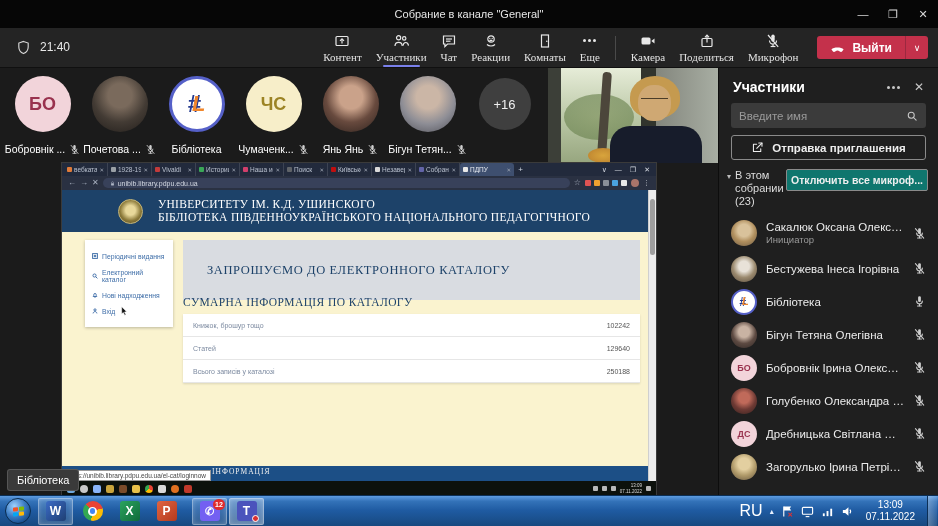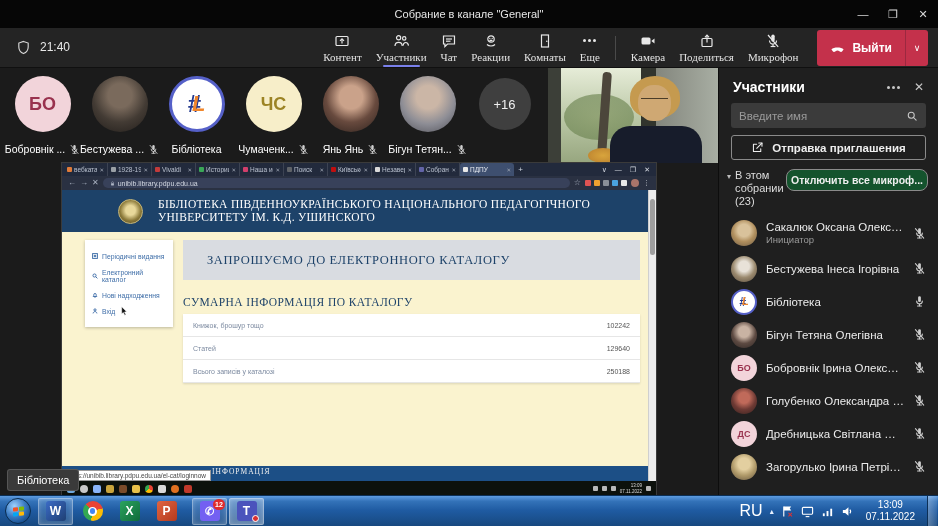--- a/index.html
+++ b/index.html
@@ -20,21 +20,21 @@
   .timer{font-size:12px;color:#e8e8e8;}
   .tb-group{display:flex;margin-left:auto;align-items:center;}
   .tb-item{display:flex;flex-direction:column;align-items:center;justify-content:center;height:40px;padding:0 7px;gap:2px;position:relative;cursor:pointer;}
   .tb-item svg{width:16px;height:16px;stroke:#e8e8e8;fill:none;stroke-width:1.2;}
   .tb-item .fillico{fill:#e8e8e8;stroke:none;}
   .tb-label{font-size:11px;color:#e3e3e3;white-space:nowrap;font-family:Liberation Serif, serif;}
   .tb-item.active::after{content:"";position:absolute;bottom:1px;left:14px;right:14px;height:2px;background:#7a80eb;border-radius:2px;}
   .tb-divider{width:1px;height:24px;background:#4a4a4a;margin:0 8px;}
   .dots3{display:flex;gap:2px;height:16px;align-items:center;}
   .dots3 i{width:3px;height:3px;border-radius:50%;background:#e8e8e8;}
-  .leave{display:flex;margin:0 10px 0 12px;height:36px;border-radius:3px;overflow:hidden;cursor:pointer;}
+  .leave{display:flex;margin:0 10px 0 12px;height:23px;border-radius:3px;overflow:hidden;cursor:pointer;}
   .leave-main{background:#c4314b;color:#fff;display:flex;align-items:center;gap:7px;padding:0 13px;font-size:12px;font-weight:bold;}
   .leave-main svg{width:15px;height:15px;fill:#fff;}
   .leave-caret{background:#c4314b;border-left:1px solid #9c2840;width:23px;display:flex;align-items:center;justify-content:center;color:#fff;font-size:9px;}
 
   
   .stage{position:absolute;top:68px;left:0;width:718px;bottom:31px;background:#1b1b1b;}
 
   .filmstrip{position:absolute;top:8px;left:4px;display:flex;align-items:flex-start;}
   .tile{width:77px;display:flex;flex-direction:column;align-items:center;}
   .avatar{width:56px;height:56px;border-radius:50%;display:flex;align-items:center;justify-content:center;font-weight:bold;font-size:18px;flex:none;}
@@ -98,21 +98,21 @@
   .site-header{position:absolute;top:0;left:0;right:8px;height:42px;background:#1d4269;display:flex;align-items:center;}
   .site-logo{width:25px;height:25px;border-radius:50%;flex:none;margin-left:56px;border:1px solid #c8b87a;
     background:radial-gradient(circle at 50% 45%,#e8d89a 0 28%,#8c7a3a 60%,#4a3d1e);}
   .site-title{margin-left:15px;color:#fff;font-family:"Liberation Serif",serif;font-size:11.5px;line-height:13.5px;letter-spacing:.3px;}
   .site-body{position:absolute;top:42px;left:0;right:8px;bottom:29px;}
   .site-menu{position:absolute;left:23px;top:8px;width:88px;background:#fff;box-shadow:0 1px 3px rgba(0,0,0,.25);padding:8px 7px;}
   .menu-item{display:flex;align-items:center;gap:4px;color:#3f6ea8;font-size:6.8px;padding:4.5px 0;cursor:pointer;}
   .mi-ico{width:6px;height:6px;flex:none;}
   .mi-ico *{stroke:#3f6ea8;fill:none;stroke-width:1.6;}
   .cursor-arrow{position:absolute;left:36px;top:66px;width:7px;height:10px;}
-  .banner{position:absolute;left:121px;top:8px;right:8px;height:40px;background:#d9dce1;display:flex;align-items:center;}
+  .banner{position:absolute;left:121px;top:8px;right:8px;height:60px;background:#d9dce1;display:flex;align-items:center;}
   .banner-text{margin-left:24px;color:#1d4269;font-family:"Liberation Serif",serif;font-size:12.5px;letter-spacing:.6px;}
   .section-title{position:absolute;left:121px;top:64px;color:#1d4269;font-family:"Liberation Serif",serif;font-size:11.5px;letter-spacing:.4px;}
   .stats{position:absolute;left:121px;right:8px;top:82px;background:#fff;box-shadow:0 1px 2px rgba(0,0,0,.12);}
   .stat-row{display:flex;justify-content:space-between;align-items:center;height:23px;border-bottom:1px solid #e6e6e6;padding:0 10px;font-size:7px;}
   .stat-label{color:#7c8aa0;}
   .stat-value{color:#555;}
   .site-footer{position:absolute;left:0;right:8px;bottom:0;height:15px;background:#1c4f86;}
   .footer-text{position:absolute;left:150px;bottom:5px;color:#f0f0f0;font-family:"Liberation Serif",serif;font-size:7.5px;letter-spacing:1px;}
   .page-scrollbar{position:absolute;right:0;top:0;width:8px;bottom:0;background:#ececec;border-left:1px solid #cfcfcf;}
   .page-thumb{position:absolute;top:9px;left:1px;width:5px;height:56px;background:#9e9e9e;border-radius:3px;}
@@ -139,21 +139,21 @@
   .search-box input::placeholder{color:#9a9a9a;}
   .search-ico{width:12px;height:12px;flex:none;}
   .search-ico circle{fill:none;stroke:#c8c8c8;stroke-width:1.4;}
   .search-ico line{stroke:#c8c8c8;stroke-width:1.4;stroke-linecap:round;}
   .invite-btn{margin:7px 12px 2px;height:25px;border:1px solid #8a8a8a;border-radius:3px;display:flex;align-items:center;justify-content:center;gap:8px;color:#eee;font-size:11.5px;font-weight:bold;cursor:pointer;background:transparent;}
   .invite-ico{width:13px;height:13px;}
   .invite-ico *{stroke:#eee;fill:none;stroke-width:1.3;stroke-linecap:round;stroke-linejoin:round;}
   .section-row{display:flex;align-items:flex-start;padding:7px 10px 3px 8px;color:#ddd;}
   .chev{font-size:8px;color:#bbb;margin:3px 4px 0 0;}
   .section-label{font-size:11px;line-height:13px;}
-  .mute-all{margin-left:auto;border:1px solid #8a8a8a;border-radius:8px;padding:4px 4px;font-size:10.5px;color:#eee;font-weight:bold;background:#14532d;white-space:nowrap;cursor:pointer;}
+  .mute-all{margin-left:auto;border:1px solid #8a8a8a;border-radius:2px;padding:4px 4px;font-size:10.5px;color:#eee;font-weight:bold;background:#0f766e;white-space:nowrap;cursor:pointer;}
   .p-list{flex:1;overflow:hidden;padding-top:3px;}
   .p-row{display:flex;align-items:center;height:33px;padding:0 12px;gap:9px;cursor:pointer;}
   .p-row.tall{height:38px;}
   .p-av{width:26px;height:26px;border-radius:50%;flex:none;display:flex;align-items:center;justify-content:center;font-size:9px;font-weight:bold;}
   .pa-pink{background:#f2d4da;color:#99324e;}
   .pa-logo{background:#fff;border:2px solid #5560c8;}
   .pa-logo .logo-hash{font-size:12px;}
   .pa-logo .logo-l{font-size:11px;margin-left:-4px;}
   .pa-1{background:radial-gradient(circle at 50% 40%,#d9c29b 0 30%,#b08f5e 55%,#6b5a44);}
   .pa-2{background:radial-gradient(circle at 50% 40%,#e8e2d8 0 26%,#9b8a6f 55%,#55483a);}
@@ -321,21 +321,21 @@
               <path d="M4.5 7.5a3.5 3.5 0 0 0 7 0"></path>
               <line x1="8" y1="11" x2="8" y2="13.3"></line>
               <line x1="5.6" y1="13.5" x2="10.4" y2="13.5"></line>
               <line x1="3" y1="2" x2="13.2" y2="13.8"></line>
             </svg>
         </div>
       </div>
       <div class="tile">
         <div class="avatar av-p-poch"></div>
         <div class="tile-caption">
-            <span>Бестужева ...</span>
+            <span>Почетова ...</span>
           <svg class="mic" viewBox="0 0 16 16">
               <rect x="6.3" y="1.5" width="3.4" height="7.2" rx="1.7"></rect>
               <path d="M4.5 7.5a3.5 3.5 0 0 0 7 0"></path>
               <line x1="8" y1="11" x2="8" y2="13.3"></line>
               <line x1="5.6" y1="13.5" x2="10.4" y2="13.5"></line>
               <line x1="3" y1="2" x2="13.2" y2="13.8"></line>
             </svg>
         </div>
       </div>
       <div class="tile">
@@ -486,22 +486,22 @@
           <span class="ext e5"></span>
         </div>
         <span class="profile-dot"></span>
         <span class="kebab">⋮</span>
       </div>
 
       <div class="page">
         <div class="site-header">
           <div class="site-logo"></div>
           <div class="site-title">
+            <div>УНІВЕРСИТЕТУ ІМ. К.Д. УШИНСКОГО</div>
             <div>БІБЛІОТЕКА ПІВДЕННОУКРАЇНСЬКОГО НАЦІОНАЛЬНОГО ПЕДАГОГІЧНОГО</div>
-            <div>УНІВЕРСИТЕТУ ІМ. К.Д. УШИНСКОГО</div>
           </div>
         </div>
         <div class="site-body">
           <div class="site-menu">
             <div class="menu-item">
               <svg class="mi-ico" viewBox="0 0 10 10">
                   <rect x="1" y="1" width="8" height="8"></rect>
                   <line x1="3" y1="4" x2="7" y2="4"></line>
                   <line x1="3" y1="6" x2="7" y2="6"></line>
                 </svg>

